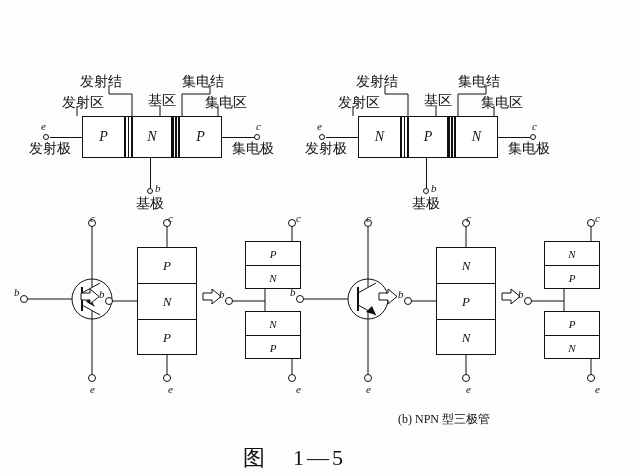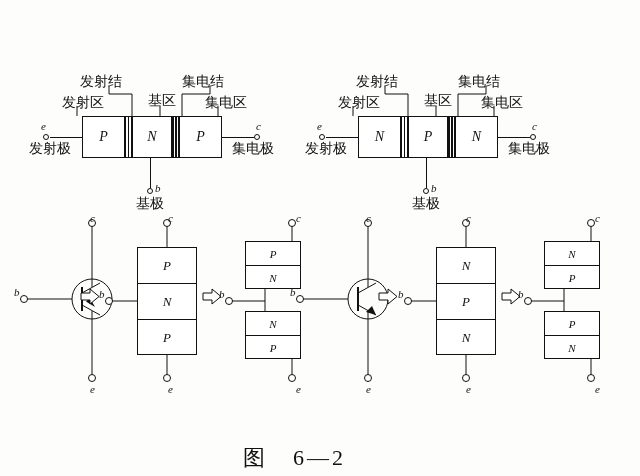--- a/index.html
+++ b/index.html
@@ -304,16 +304,17 @@
 
   <div class="abs minibox" style="left:544px;top:241px;width:56px;height:48px;">
     <div class="cell" style="height:24px;">N</div>
     <div class="cell" style="height:24px;">P</div>
   </div>
   <div class="abs minibox" style="left:544px;top:311px;width:56px;height:48px;">
     <div class="cell" style="height:24px;">P</div>
     <div class="cell" style="height:24px;">N</div>
   </div>
 
-
-  <div class="abs figtitle" style="left:243px;top:443px;">图　6—2</div>
+  <div class="abs caption" style="left:398px;top:411px;">(b)  NPN 型三极管</div>
+
+  <div class="abs figtitle" style="left:243px;top:443px;">图　1—5</div>
 
 </div>
 
 </body></html>

